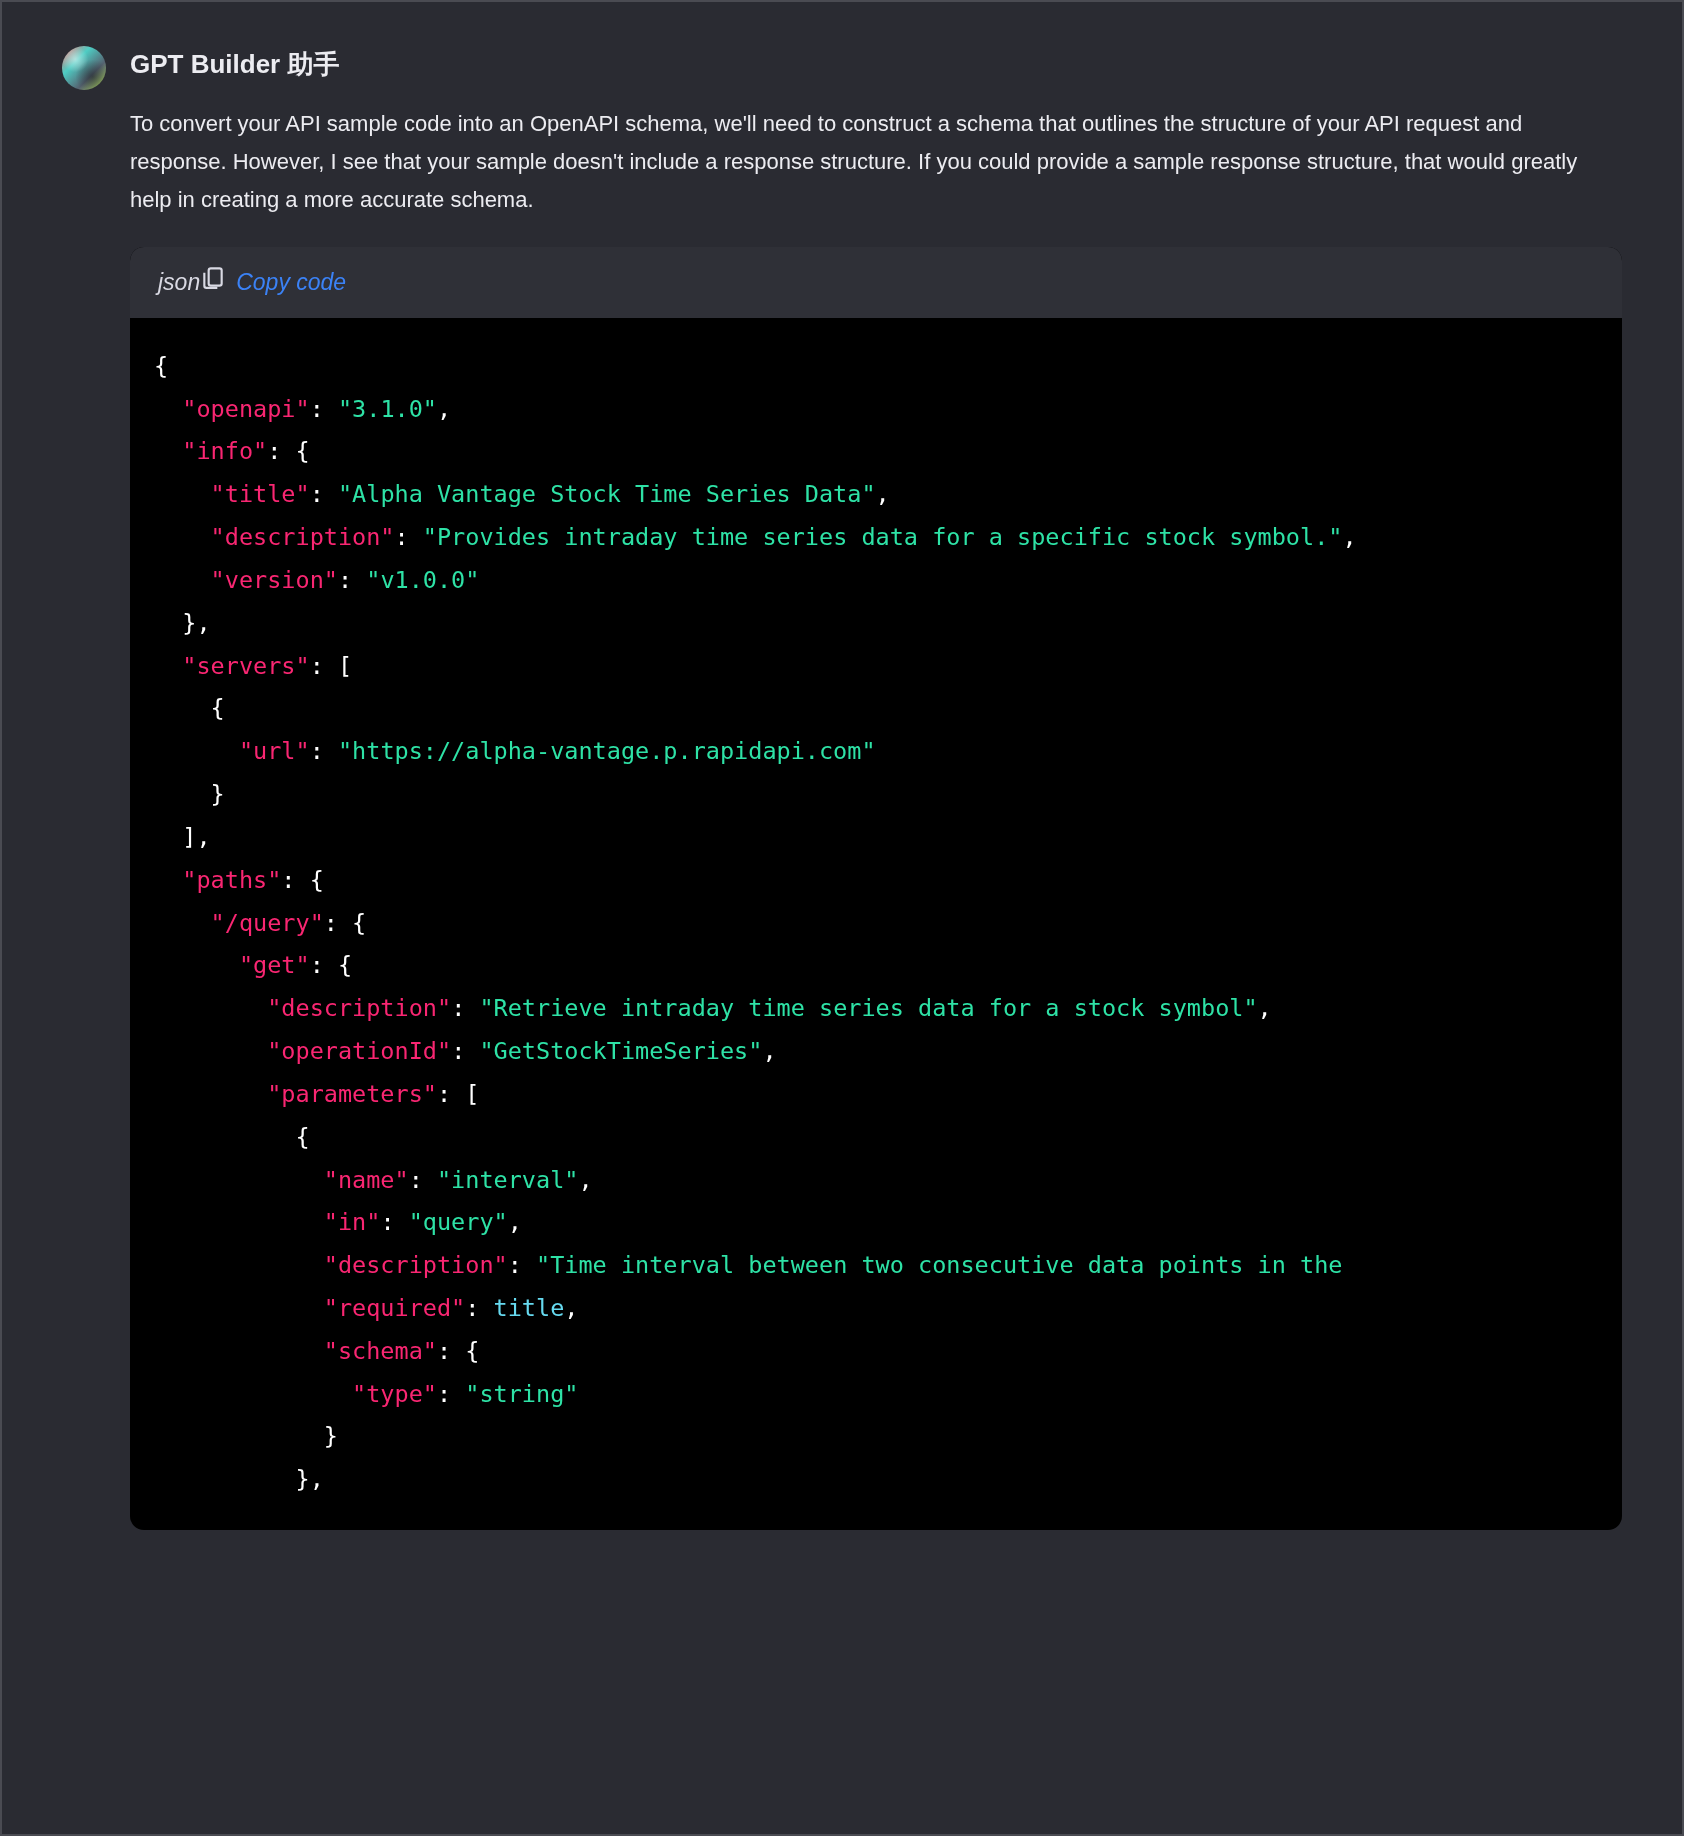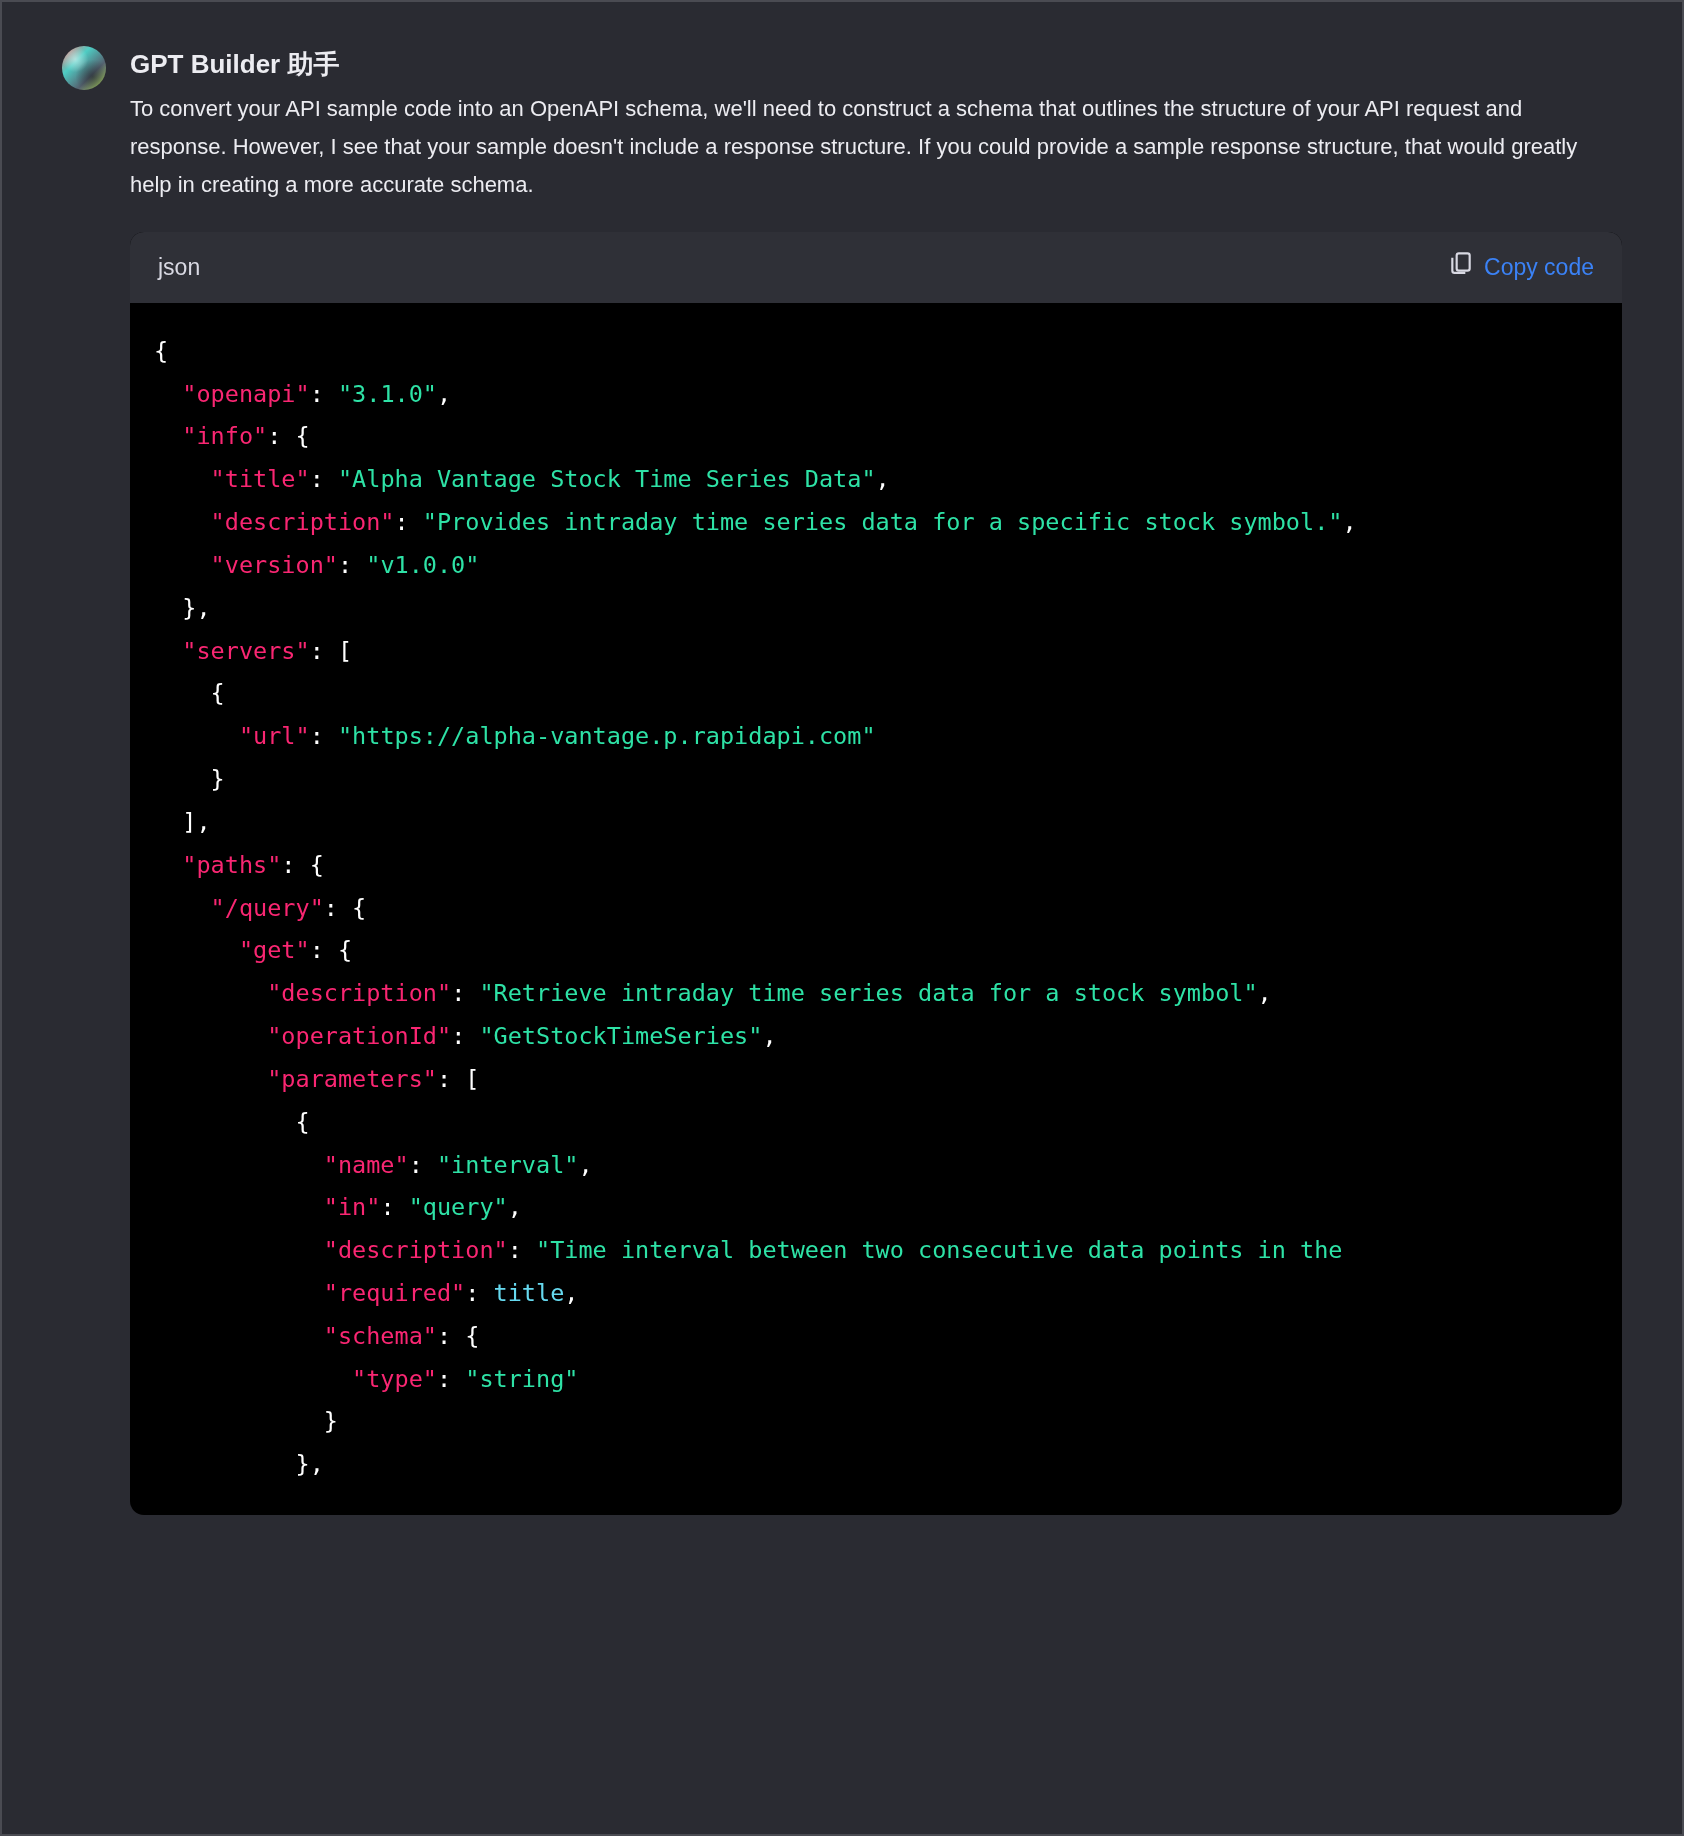--- a/index.html
+++ b/index.html
@@ -37,43 +37,43 @@
       radial-gradient(circle at 30% 30%, rgba(255,255,255,0.5), transparent 30%),
       radial-gradient(circle at 70% 70%, rgba(0,0,0,0.4), transparent 40%);
   }
   .content {
     flex: 1;
     min-width: 0;
   }
   .author {
     font-weight: 700;
     color: #ececf1;
-    margin-bottom: 4px;
+    margin-bottom: 19px;
     font-size: 26px;
   }
   .para {
     color: #ececf1;
     margin-bottom: 28px;
     font-size: 22px;
     line-height: 1.72;
   }
   .code-block {
     background: #000000;
     border-radius: 14px;
     overflow: hidden;
     margin-top: 20px;
   }
   .code-header {
     background: #2f3037;
     display: flex;
-    justify-content: space-between;
     align-items: center;
     padding: 16px 28px;
     font-size: 23px;
     color: #d9d9e3;
+    font-style: italic;
   }
   .copy-btn {
     display: flex;
     align-items: center;
     gap: 10px;
     cursor: pointer;
     color: #3b82f6;
   }
   .copy-btn svg {
     width: 26px;

